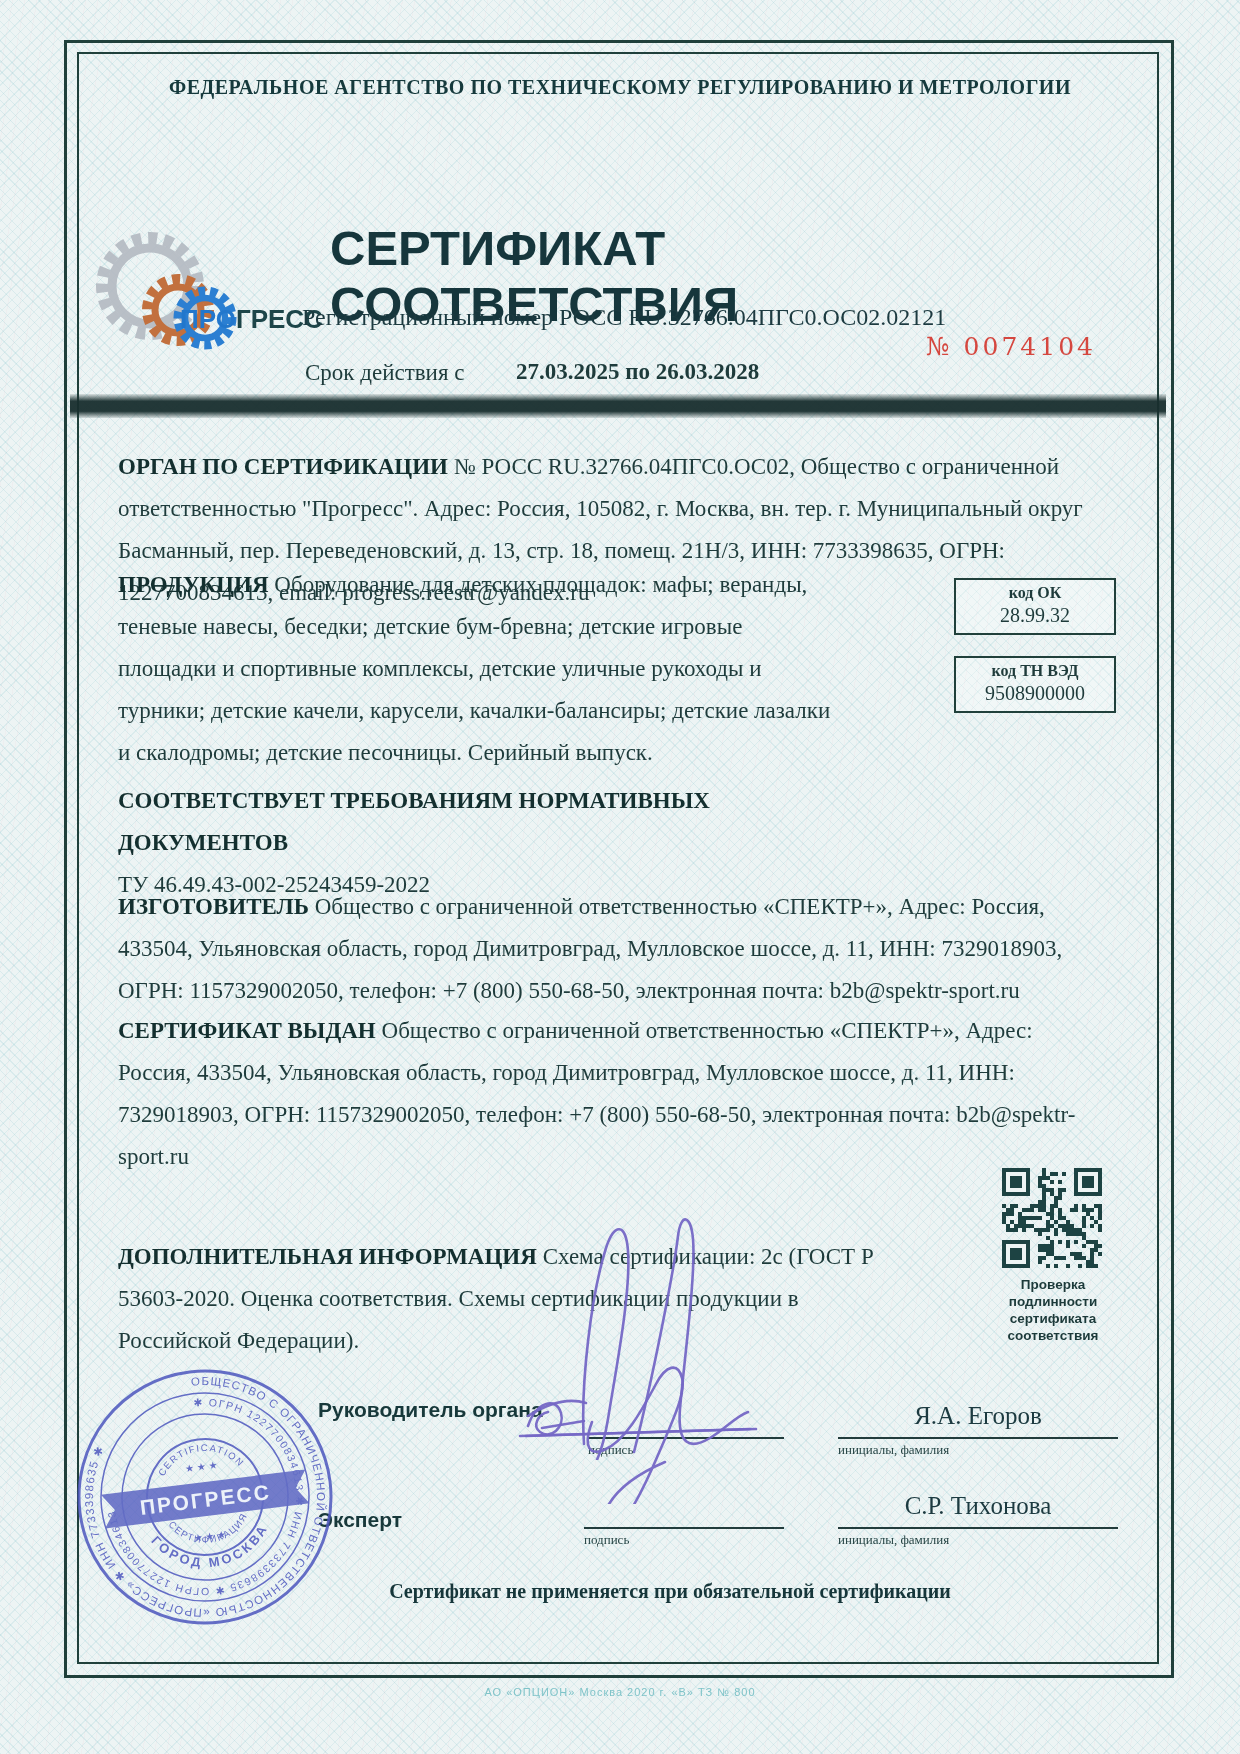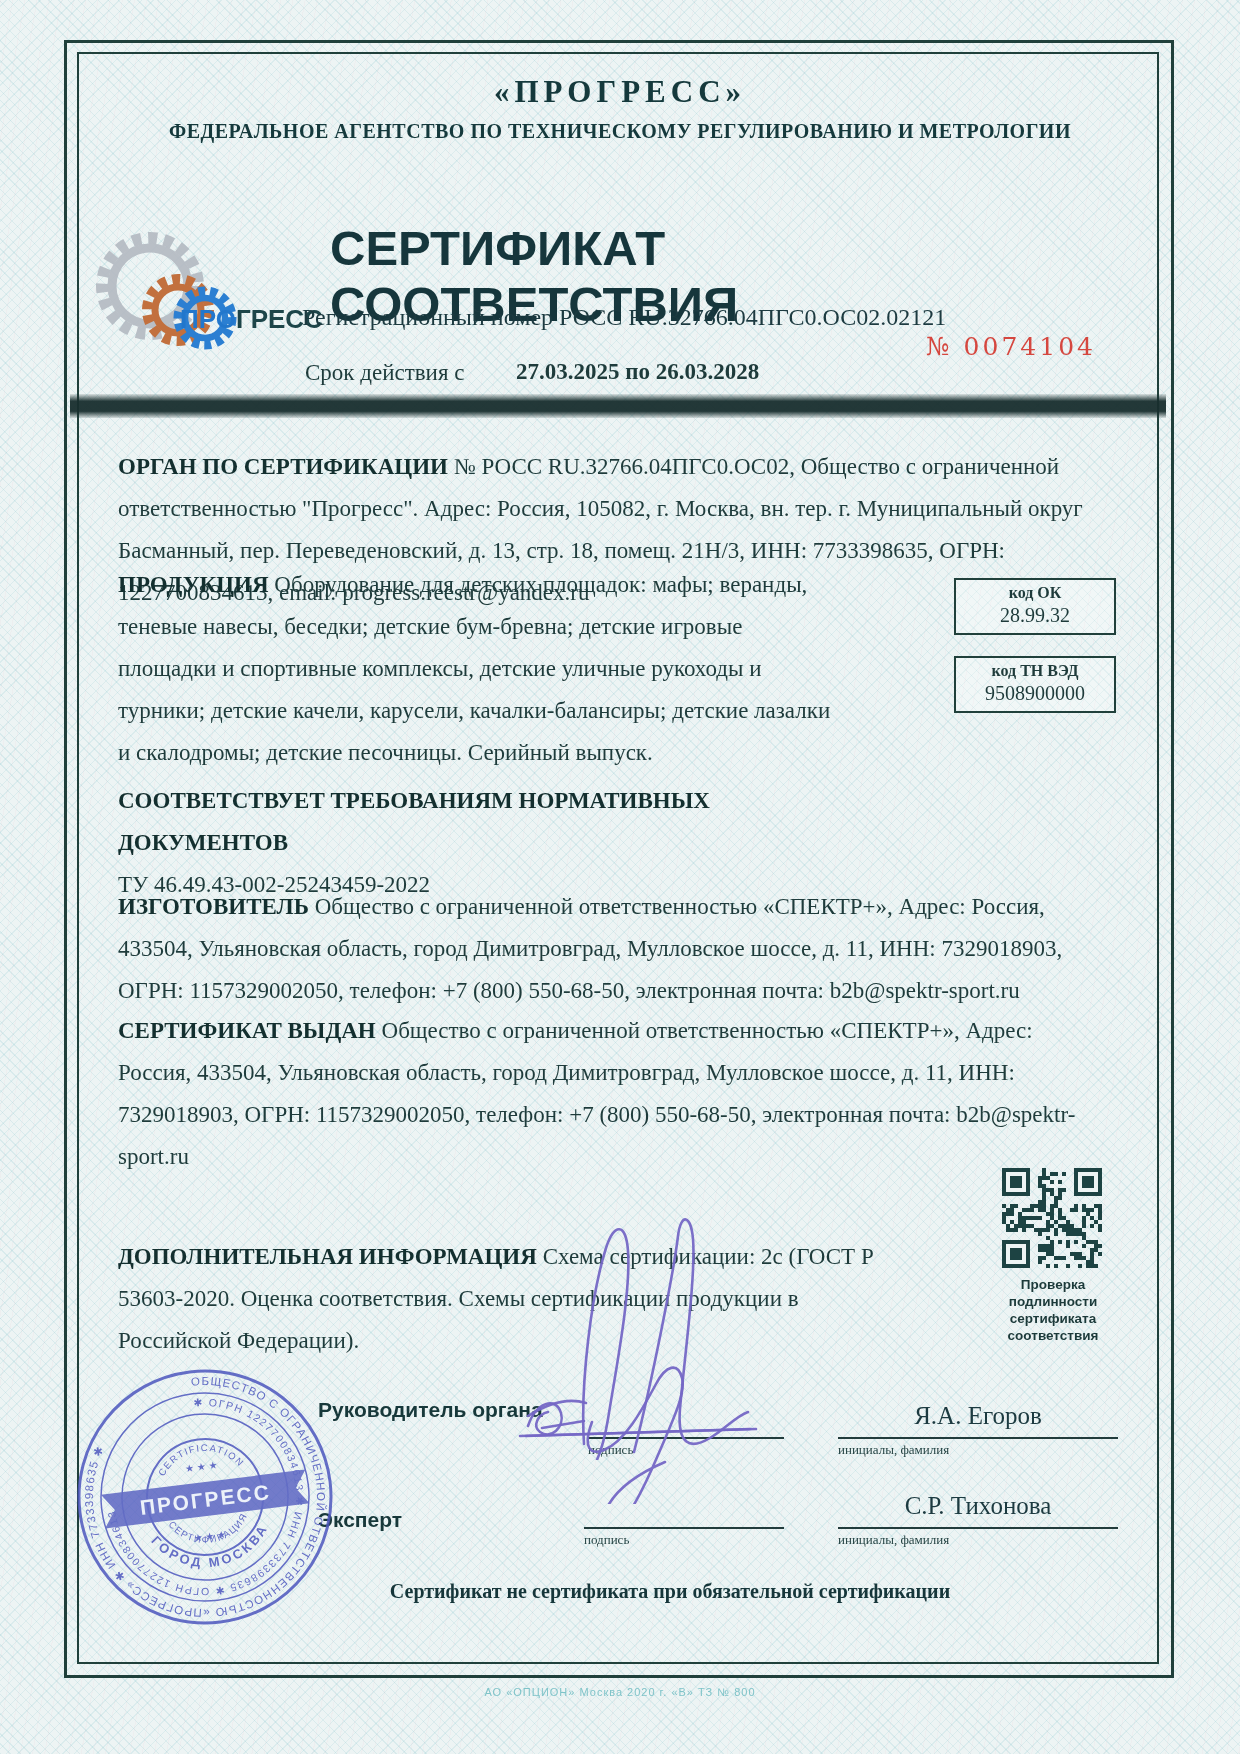--- a/index.html
+++ b/index.html
@@ -64,21 +64,20 @@
 </style>
 </head>
 <body>
 
 <div class="page">
 
   <div class="frame outer"></div>
   <div class="frame inner"></div>
 
   <div class="hdr">
-    <div class="l2">«ПРОГРЕСС»</div>
     <div class="l3">ФЕДЕРАЛЬНОЕ АГЕНТСТВО ПО ТЕХНИЧЕСКОМУ РЕГУЛИРОВАНИЮ И МЕТРОЛОГИИ</div>
   </div>
 
   <svg class="logo" viewBox="0 0 232 165" overflow="visible">
     <g opacity="0.9">
       <circle cx="58" cy="80" r="48" fill="none" stroke="#b4bac2" stroke-width="12" stroke-dasharray="9 7"></circle>
       <circle cx="58" cy="80" r="38" fill="none" stroke="#b4bac2" stroke-width="9"></circle>
     </g>
     <g>
       <circle cx="86" cy="104" r="31" fill="none" stroke="#c2703e" stroke-width="10" stroke-dasharray="8 6"></circle>
@@ -394,16 +393,16 @@
       <text font-size="9.5" letter-spacing="1.5" text-anchor="middle">
         <textPath href="#stampCertBottom" startOffset="50%">СЕРТИФИКАЦИЯ</textPath>
       </text>
       <text x="133" y="106" font-size="10" text-anchor="middle">★ ★ ★</text>
       <text x="133" y="176" font-size="10" text-anchor="middle">★ ★ ★</text>
     </g>
     <polygon points="30,118 236,118 224,135 236,152 30,152 42,135" fill="#4d57be" opacity="0.9"></polygon>
     <text x="133" y="143" font-size="21" font-weight="bold" text-anchor="middle" letter-spacing="2" font-family="Liberation Sans, sans-serif" fill="#eef2fb">ПРОГРЕСС</text>
   </svg>
 
-  <div class="note">Сертификат не сертификата при обязательной сертификации</div>
+  <div class="note">Сертификат не применяется при обязательной сертификации</div>
   <div class="printinfo">АО «ОПЦИОН»  Москва  2020 г.  «В»  ТЗ № 800</div>
 
 </div>
 
 </body></html>

